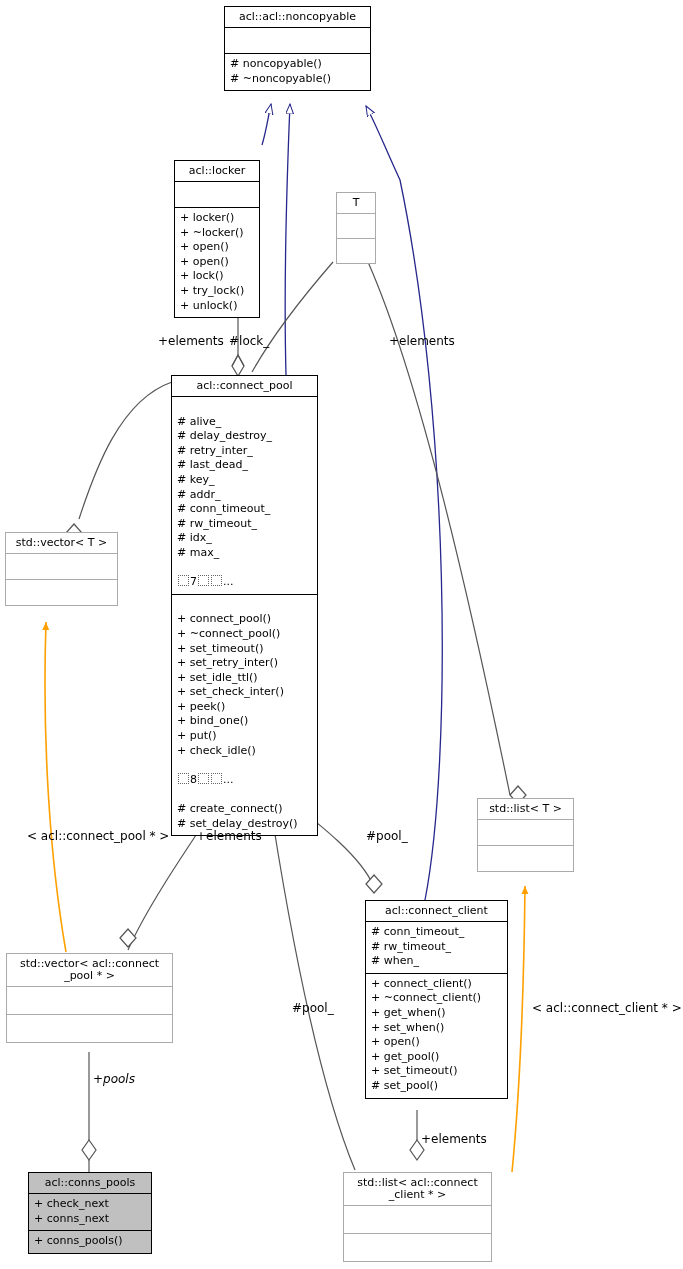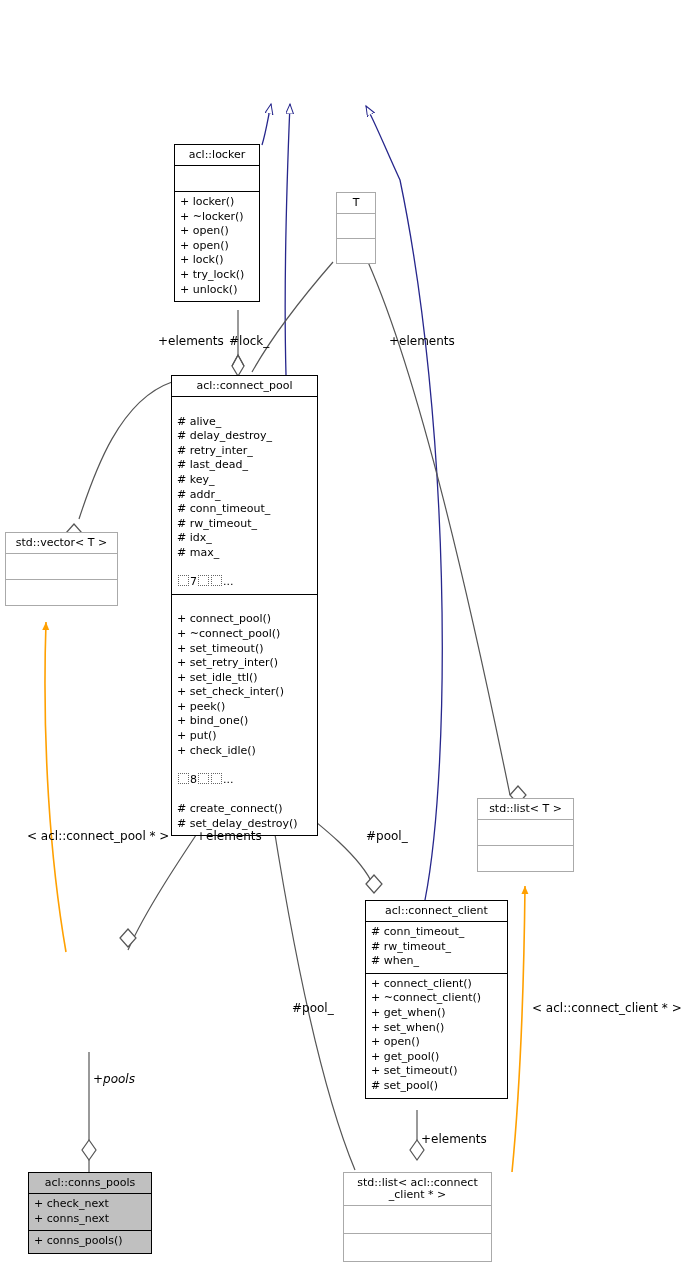--- a/index.html
+++ b/index.html
@@ -74,22 +74,28 @@
 
     <path d="M417,1140 L417,1110" fill="none" stroke="#555" stroke-width="1.2"></path>
     <path d="M417,1140 l-7,10 l7,10 l7,-10 z" fill="#ffffff" stroke="#555" stroke-width="1.2"></path>
 
     <path d="M89,1160 L89,1172" fill="none" stroke="#555" stroke-width="1.2"></path>
 
     <path d="M66,952 C50,860 42,740 46,622" fill="none" stroke="#ffa000" stroke-width="1.6" marker-end="url(#tplarrow)"></path>
     <path d="M512,1172 C520,1090 524,980 525,886" fill="none" stroke="#ffa000" stroke-width="1.6" marker-end="url(#tplarrow)"></path>
   </svg>
 
-
-  <div class="node dark" style="left:174px;top:144px;width:86px;">
+  <div class="node dark" style="left:224px;top:6px;width:147px;">
+    <div class="sec title">acl::acl::noncopyable</div>
+    <div class="sec attrs empty"></div>
+    <div class="sec ops"># noncopyable()
+# ~noncopyable()</div>
+  </div>
+
+  <div class="node dark" style="left:174px;top:160px;width:86px;">
     <div class="sec title">acl::locker</div>
     <div class="sec attrs empty"></div>
     <div class="sec ops">+ locker()
 + ~locker()
 + open()
 + open()
 + lock()
 + try_lock()
 + unlock()</div>
   </div>
@@ -152,20 +158,26 @@
     <div class="sec ops">+ connect_client()
 + ~connect_client()
 + get_when()
 + set_when()
 + open()
 + get_pool()
 + set_timeout()
 # set_pool()</div>
   </div>
 
+  <div class="node gray" style="left:6px;top:953px;width:167px;">
+    <div class="sec title">std::vector&lt; acl::connect
+_pool * &gt;</div>
+    <div class="sec attrs" style="height:28px;"></div>
+    <div class="sec ops" style="height:28px;"></div>
+  </div>
 
   <div class="node hl" style="left:28px;top:1172px;width:124px;">
     <div class="sec title">acl::conns_pools</div>
     <div class="sec attrs">+ check_next
 + conns_next</div>
     <div class="sec ops">+ conns_pools()</div>
   </div>
 
   <div class="node gray" style="left:343px;top:1172px;width:149px;">
     <div class="sec title">std::list&lt; acl::connect

